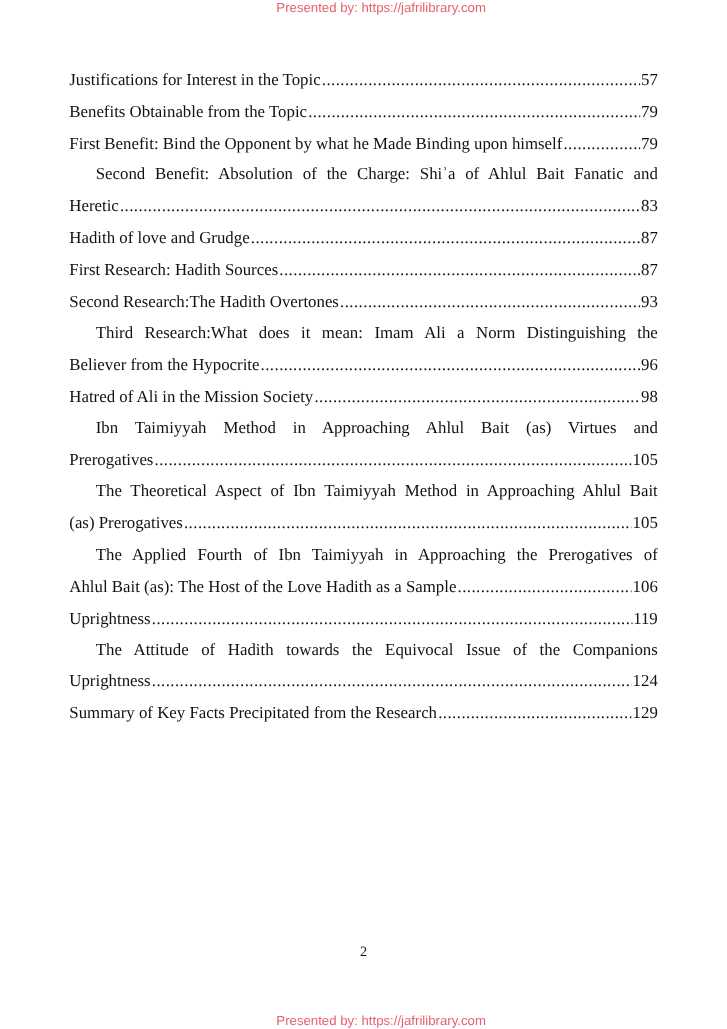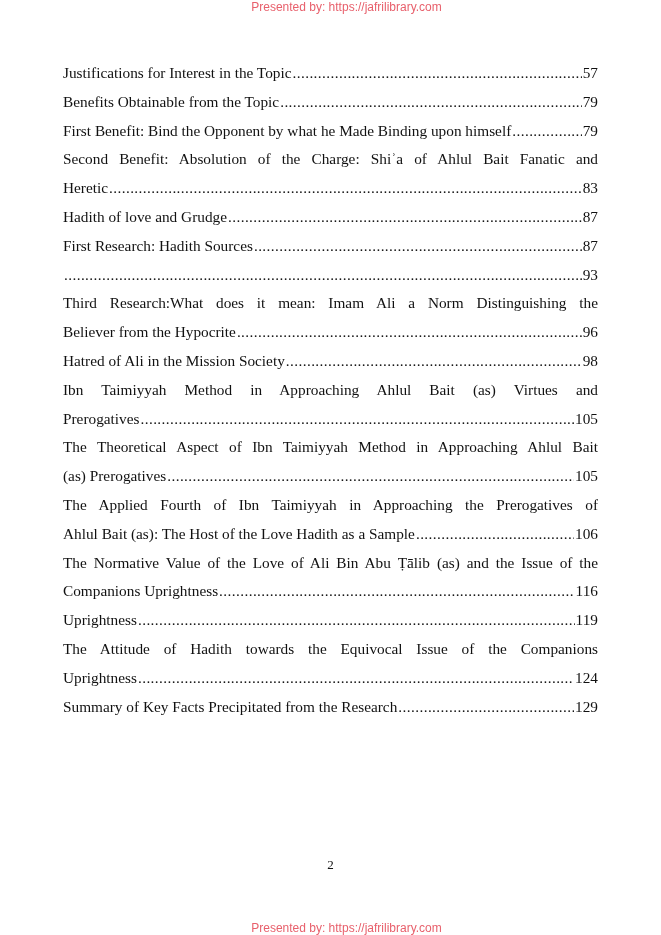--- a/index.html
+++ b/index.html
@@ -14,21 +14,21 @@
     .banner.top { top: 0px; }
     .banner.bottom { top: 921px; }
     .toc {
       position: absolute; left: 63px; top: 59px; width: 535px;
     }
     .entry { font-size: 15.3px; }
     .line {
       height: 28.8px; line-height: 28.8px; white-space: nowrap; overflow: hidden;
     }
     .line.justify {
-      text-align: justify; text-align-last: justify; white-space: normal;
+      text-align: justify; text-align-last: justify; white-space: normal; margin-left: 24px;
     }
     .leader-line { display: flex; align-items: baseline; }
     .leader-line .txt { flex: 0 0 auto; white-space: nowrap; }
     .leader-line .dots {
       flex: 1 1 auto; overflow: hidden; white-space: nowrap; letter-spacing: 0.4px;
       margin: 0 1px;
     }
     .leader-line .dots::before {
       content: "....................................................................................................................................................................................................................................................";
     }
@@ -82,20 +82,21 @@
     </div>
     <div class="entry">
       <div class="line leader-line">
         <span class="txt">First Research: Hadith Sources</span>
         <span class="dots"></span>
         <span class="pg">87</span>
       </div>
     </div>
     <div class="entry">
       <div class="line leader-line">
+        <span class="txt">Second Research:The Hadith Overtones</span>
         <span class="dots"></span>
         <span class="pg">93</span>
       </div>
     </div>
     <div class="entry">
       <div class="line justify">Third Research:What does it mean: Imam Ali a Norm Distinguishing the</div>
       <div class="line leader-line">
         <span class="txt">Believer from the Hypocrite</span>
         <span class="dots"></span>
         <span class="pg">96</span>
@@ -126,28 +127,20 @@
     </div>
     <div class="entry">
       <div class="line justify">The Applied Fourth of Ibn Taimiyyah in Approaching the Prerogatives of</div>
       <div class="line leader-line">
         <span class="txt">Ahlul Bait (as): The Host of the Love Hadith as a Sample</span>
         <span class="dots"></span>
         <span class="pg">106</span>
       </div>
     </div>
     <div class="entry">
-      <div class="line justify">The Normative Value of the Love of Ali Bin Abu Ṭālib (as) and the Issue of the</div>
-      <div class="line leader-line">
-        <span class="txt">Companions Uprightness</span>
-        <span class="dots"></span>
-        <span class="pg">116</span>
-      </div>
-    </div>
-    <div class="entry">
       <div class="line leader-line">
         <span class="txt">Uprightness</span>
         <span class="dots"></span>
         <span class="pg">119</span>
       </div>
     </div>
     <div class="entry">
       <div class="line justify">The Attitude of Hadith towards the Equivocal Issue of the Companions</div>
       <div class="line leader-line">
         <span class="txt">Uprightness</span>

